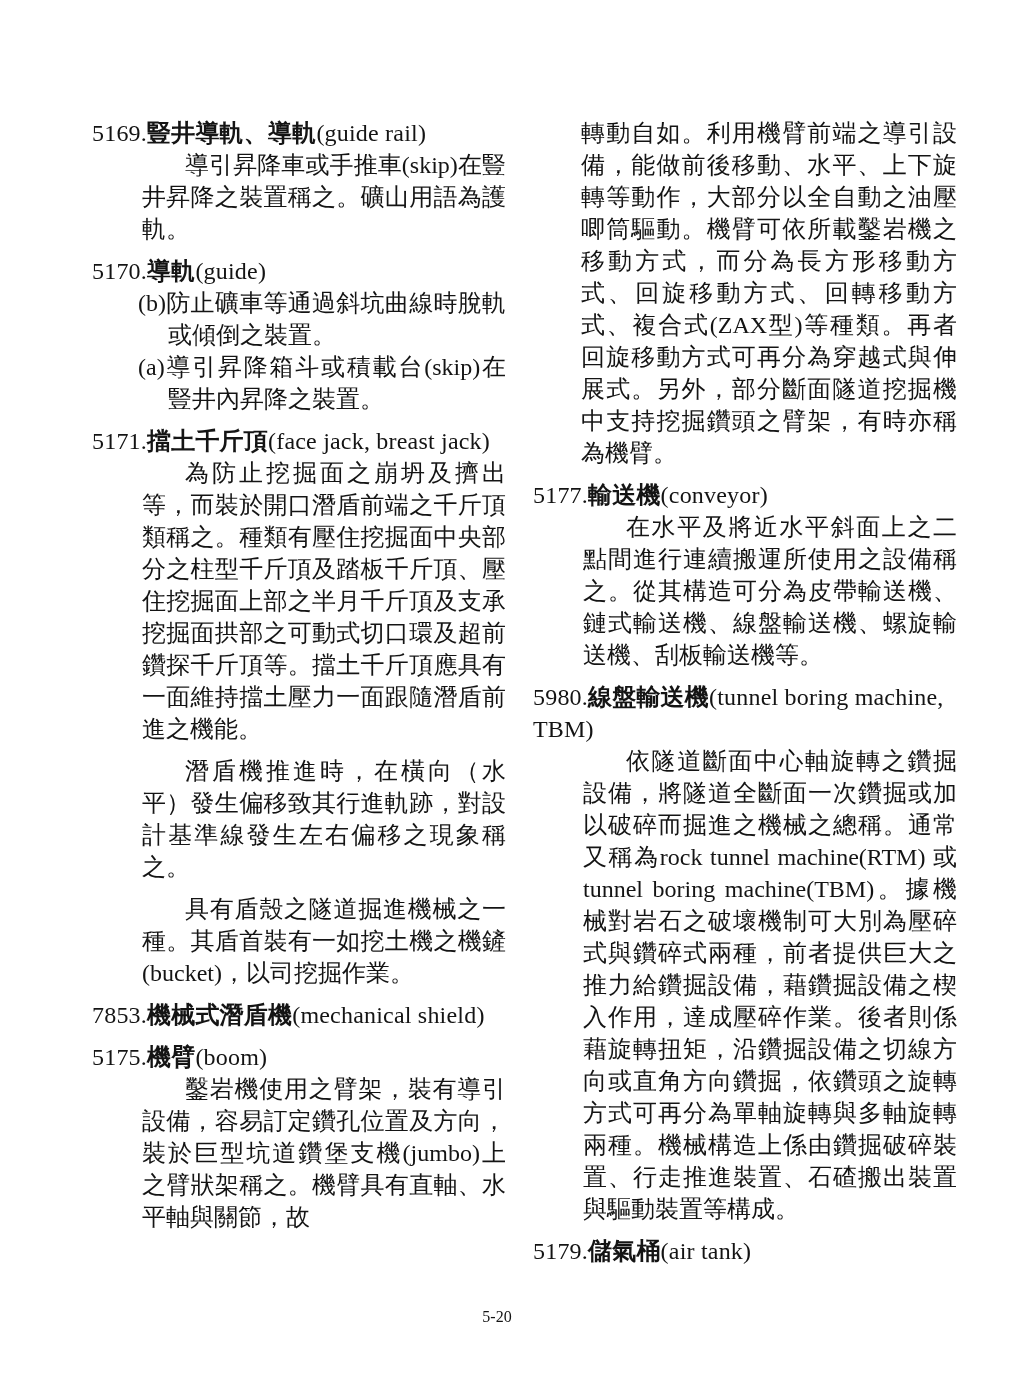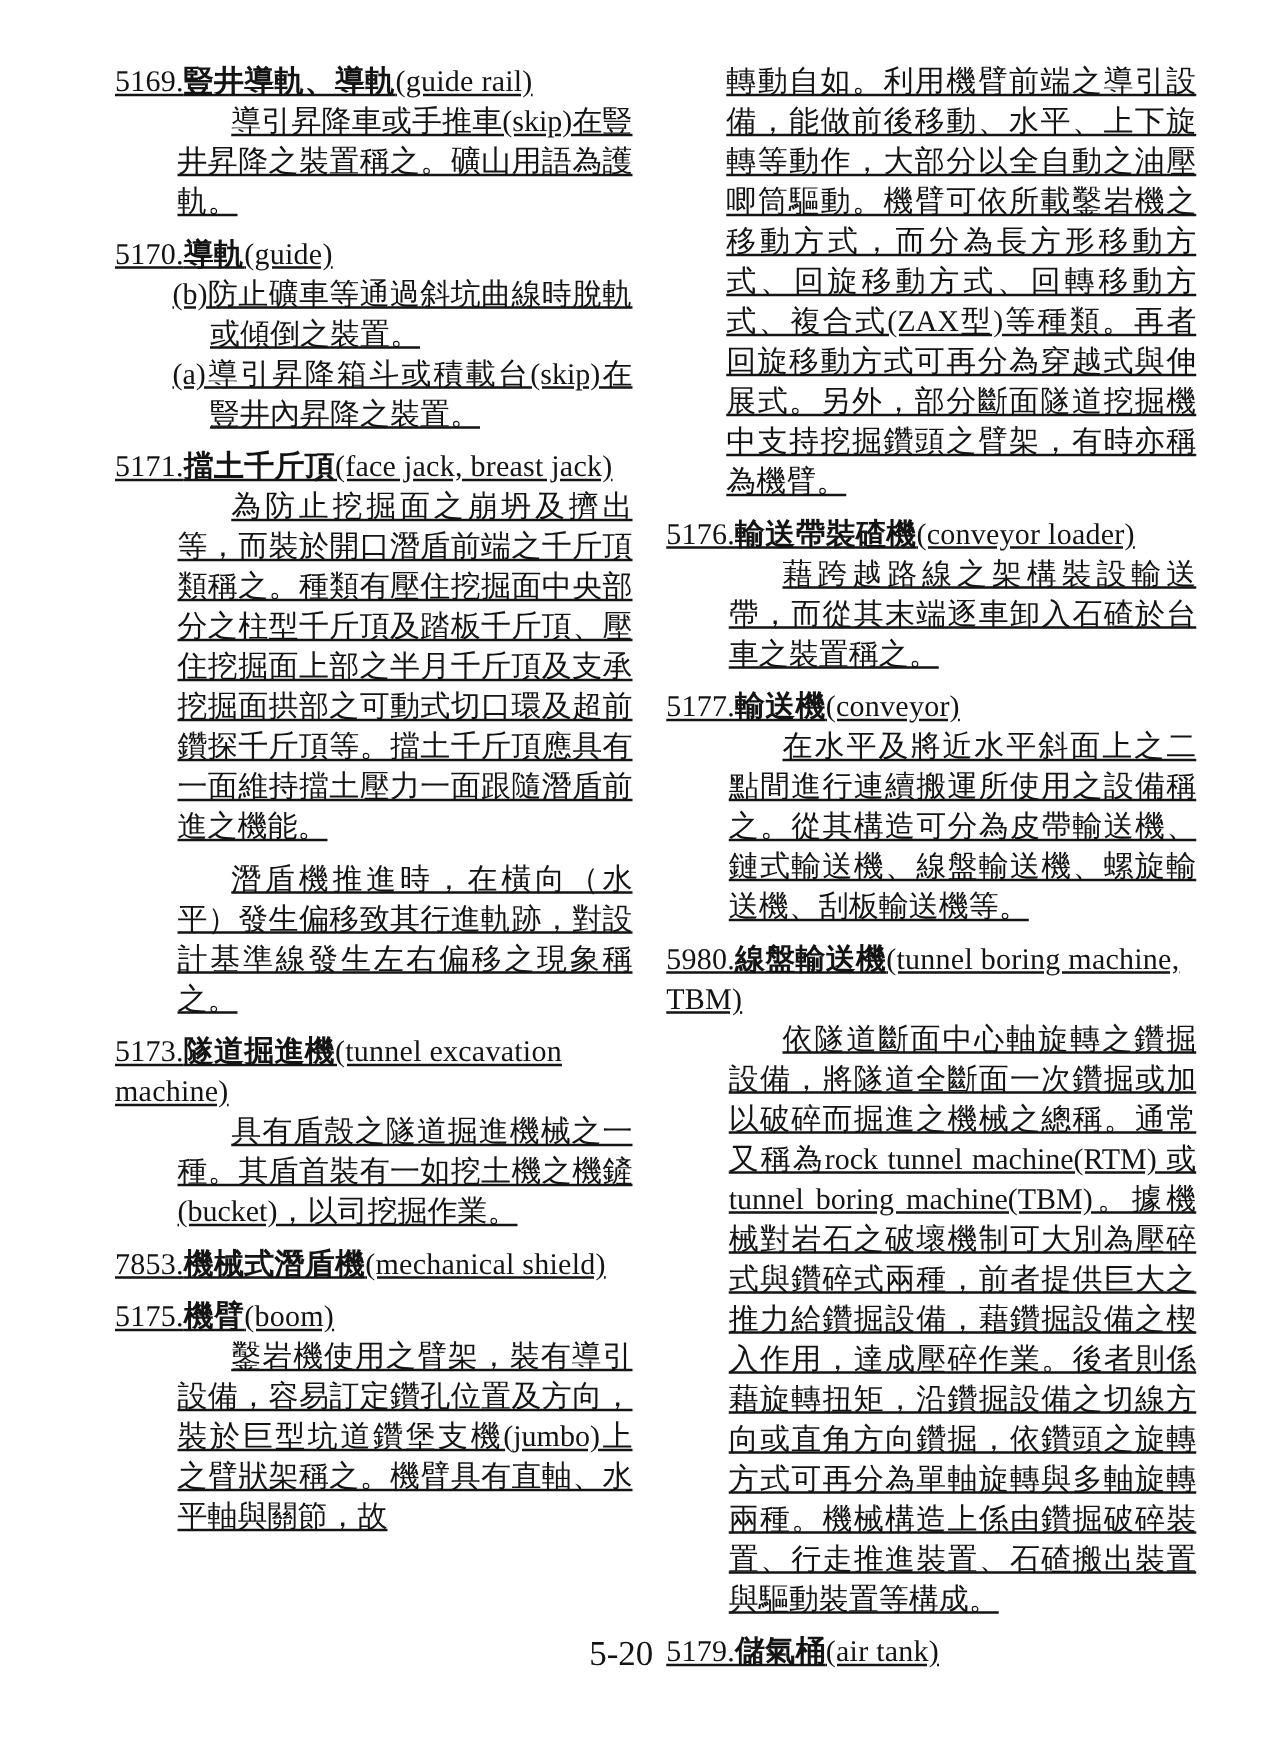--- a/index.html
+++ b/index.html
@@ -6,22 +6,21 @@
   html, body { background: #ffffff; }
   body {
     width: 1024px; height: 1400px;
     position: relative;
     font-family: "Liberation Serif", "DejaVu Serif", serif;
     color: #141414;
     overflow: hidden;
   }
   .page {
     position: absolute; inset: 0;
-    padding: 50px 0 0 92px;
-    text-decoration: underline;
+    padding: 117px 0 0 92px;
   }
   .columns { display: flex; align-items: flex-start; }
   .col { font-size: 24px; line-height: 32px; }
   .col-left { width: 414px; }
   .col-right { width: 424px; margin-left: 27px; }
   .entry { margin-top: 10px; }
   .entry:first-child { margin-top: 0; }
   .entry-head { letter-spacing: 0.2px; }
   .entry-term { font-weight: bold; }
   .def {
@@ -36,21 +35,21 @@
   .sub {
     margin-left: 46px;
     padding-left: 30px;
     text-indent: -30px;
     text-align: justify;
   }
   .pagenum {
     position: absolute;
     left: 0; right: 30px; top: 1308px;
     text-align: center;
-    font-size: 28px;
+    font-size: 16px;
   }
 </style>
 </head>
 <body>
 
 <div class="page">
   <div class="columns">
 
     <div class="col col-left">
 
@@ -68,43 +67,38 @@
       <div class="entry">
         <div class="entry-head"><span>5171.</span><span class="entry-term">擋土千斤頂</span><span>(face jack, breast jack)</span></div>
         <p class="def">為防止挖掘面之崩坍及擠出等，而裝於開口潛盾前端之千斤頂類稱之。種類有壓住挖掘面中央部分之柱型千斤頂及踏板千斤頂、壓住挖掘面上部之半月千斤頂及支承挖掘面拱部之可動式切口環及超前鑽探千斤頂等。擋土千斤頂應具有一面維持擋土壓力一面跟隨潛盾前進之機能。</p>
       </div>
 
       <div class="entry">
         <p class="def">潛盾機推進時，在橫向（水平）發生偏移致其行進軌跡，對設計基準線發生左右偏移之現象稱之。</p>
       </div>
 
       <div class="entry">
-        <div class="entry-head"><span>5173.</span><span class="entry-term">隧道掘進機</span><span>(tunnel excavation machine)</span></div>
         <p class="def">具有盾殼之隧道掘進機械之一種。其盾首裝有一如挖土機之機鏟(bucket)，以司挖掘作業。</p>
       </div>
 
       <div class="entry">
         <div class="entry-head"><span>7853.</span><span class="entry-term">機械式潛盾機</span><span>(mechanical shield)</span></div>
       </div>
 
       <div class="entry">
         <div class="entry-head"><span>5175.</span><span class="entry-term">機臂</span><span>(boom)</span></div>
         <p class="def">鑿岩機使用之臂架，裝有導引設備，容易訂定鑽孔位置及方向，裝於巨型坑道鑽堡支機(jumbo)上之臂狀架稱之。機臂具有直軸、水平軸與關節，故</p>
       </div>
 
     </div>
 
     <div class="col col-right">
 
       <p class="cont">轉動自如。利用機臂前端之導引設備，能做前後移動、水平、上下旋轉等動作，大部分以全自動之油壓唧筒驅動。機臂可依所載鑿岩機之移動方式，而分為長方形移動方式、回旋移動方式、回轉移動方式、複合式(ZAX型)等種類。再者回旋移動方式可再分為穿越式與伸展式。另外，部分斷面隧道挖掘機中支持挖掘鑽頭之臂架，有時亦稱為機臂。</p>
 
-      <div class="entry">
-        <div class="entry-head"><span>5176.</span><span class="entry-term">輸送帶裝碴機</span><span>(conveyor loader)</span></div>
-        <p class="def">藉跨越路線之架構裝設輸送帶，而從其末端逐車卸入石碴於台車之裝置稱之。</p>
-      </div>
 
       <div class="entry">
         <div class="entry-head"><span>5177.</span><span class="entry-term">輸送機</span><span>(conveyor)</span></div>
         <p class="def">在水平及將近水平斜面上之二點間進行連續搬運所使用之設備稱之。從其構造可分為皮帶輸送機、鏈式輸送機、線盤輸送機、螺旋輸送機、刮板輸送機等。</p>
       </div>
 
       <div class="entry">
         <div class="entry-head"><span>5980.</span><span class="entry-term">線盤輸送機</span><span>(tunnel boring machine, TBM)</span></div>
         <p class="def">依隧道斷面中心軸旋轉之鑽掘設備，將隧道全斷面一次鑽掘或加以破碎而掘進之機械之總稱。通常又稱為rock tunnel machine(RTM) 或 tunnel boring machine(TBM)。據機械對岩石之破壞機制可大別為壓碎式與鑽碎式兩種，前者提供巨大之推力給鑽掘設備，藉鑽掘設備之楔入作用，達成壓碎作業。後者則係藉旋轉扭矩，沿鑽掘設備之切線方向或直角方向鑽掘，依鑽頭之旋轉方式可再分為單軸旋轉與多軸旋轉兩種。機械構造上係由鑽掘破碎裝置、行走推進裝置、石碴搬出裝置與驅動裝置等構成。</p>
       </div>

